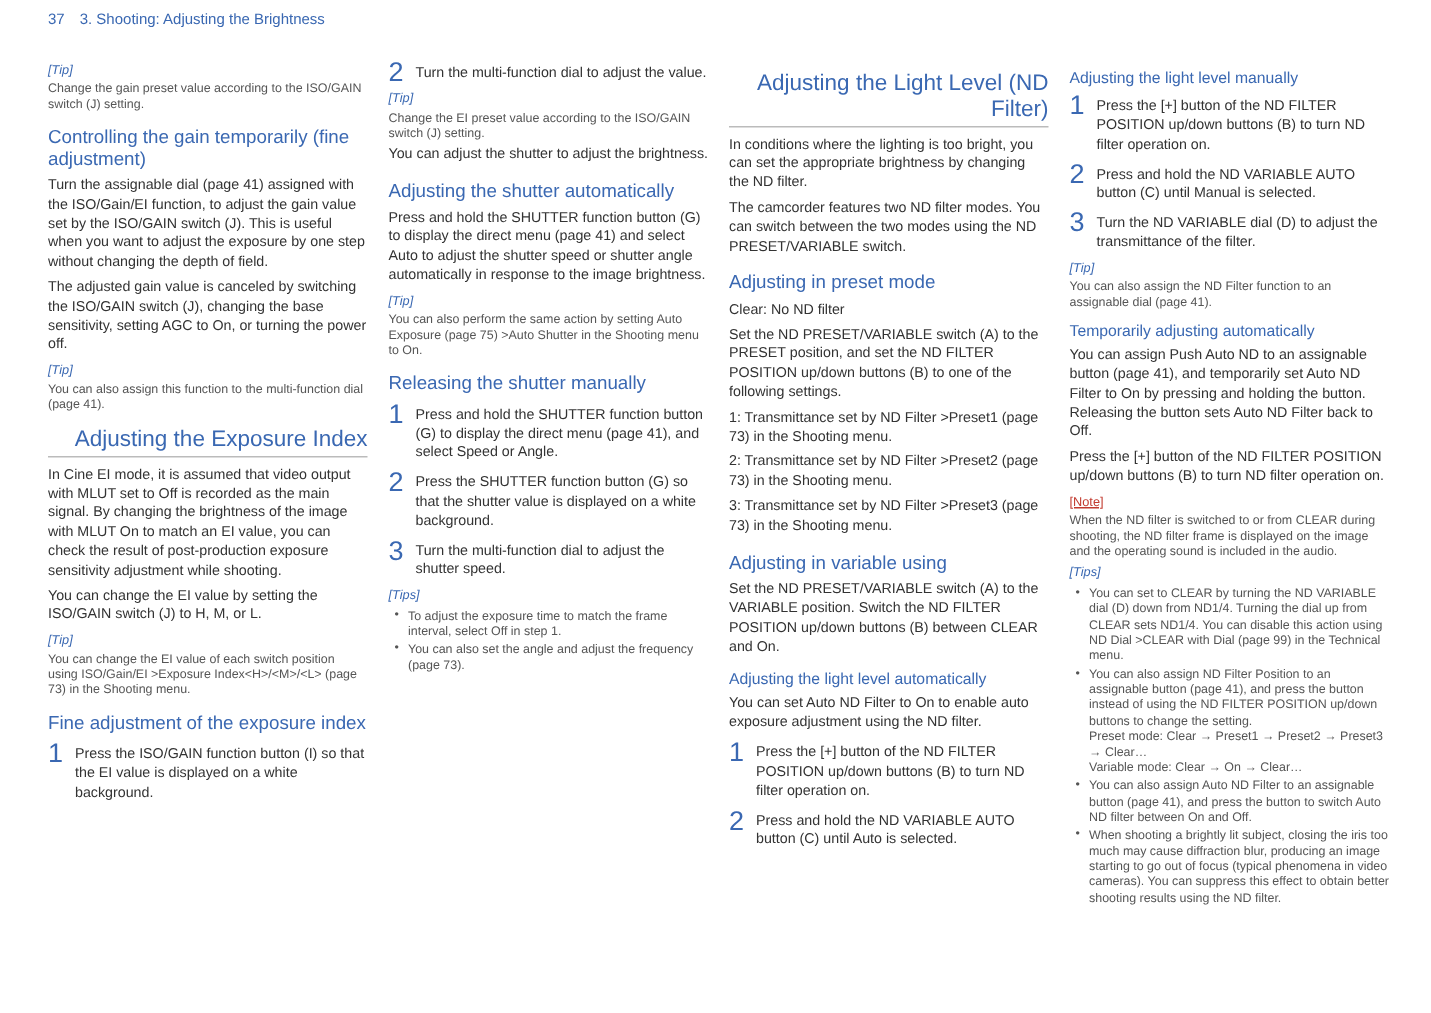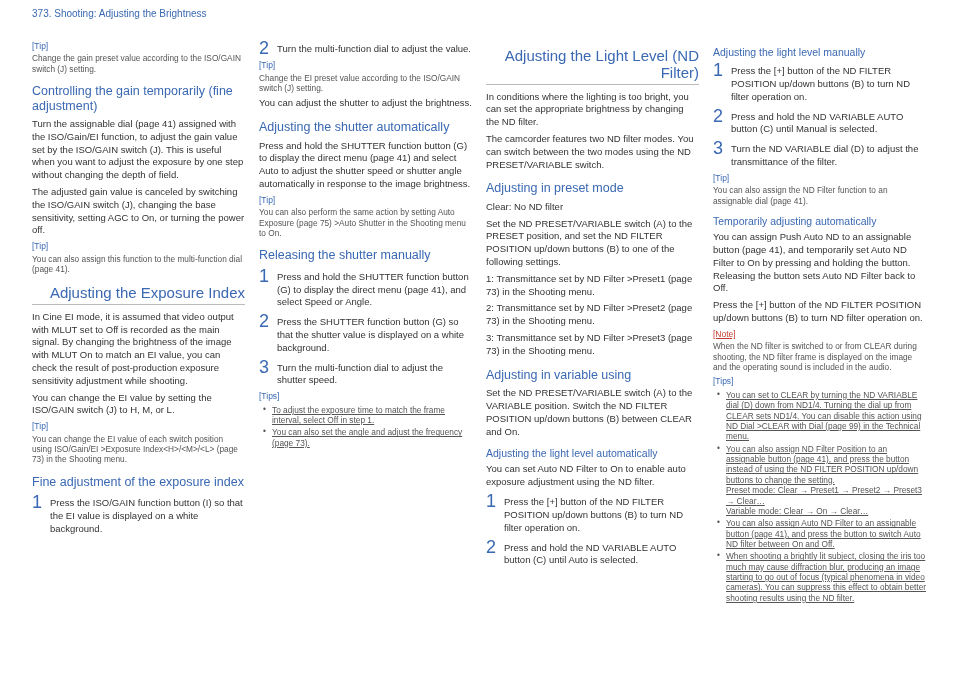--- a/index.html
+++ b/index.html
@@ -14,20 +14,21 @@
     box-sizing: border-box;
   }
   .page-header {
     display: flex;
     align-items: center;
     font-size: 10px;
     color: #3a68b2;
     padding: 8px 0 4px 32px;
   }
   .page-header .page-num {
+    margin-right: 10px;
   }
   .columns {
     display: flex;
     gap: 14px;
     padding: 14px 28px 10px 32px;
     font-size: 9.5px;
     line-height: 1.35;
     color: #333;
   }
   .col {
@@ -55,20 +56,21 @@
     color: #3a68b2;
     font-size: 10.5px;
     font-weight: 400;
     margin: 8px 0 3px 0;
   }
   p { margin: 0 0 4px 0; }
   .tip-label, .tips-label {
     color: #3a68b2;
     font-size: 8.5px;
     margin: 4px 0 1px 0;
+    font-style: italic;
   }
   .note-label {
     color: #c23a2f;
     font-size: 8.5px;
     margin: 4px 0 1px 0;
     text-decoration: underline;
   }
   .small {
     font-size: 8.3px;
     color: #555;
@@ -93,21 +95,20 @@
   }
   ul.bullets {
     list-style: none;
     padding: 0 0 0 4px;
     margin: 2px 0 4px 0;
   }
   ul.bullets li {
     position: relative;
     padding-left: 9px;
     margin-bottom: 2px;
-    text-decoration: underline;
   }
   ul.bullets li::before {
     content: "•";
     position: absolute;
     left: 0;
     top: -1px;
     color: #555;
   }
 </style>
 </head>

